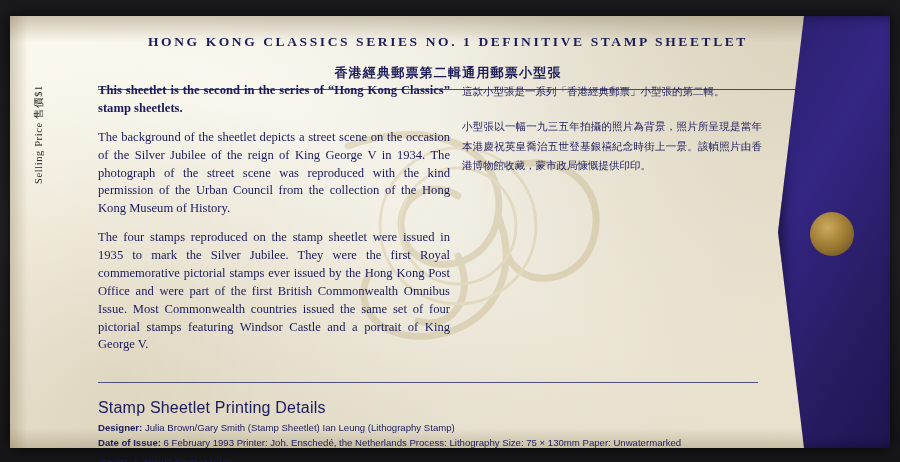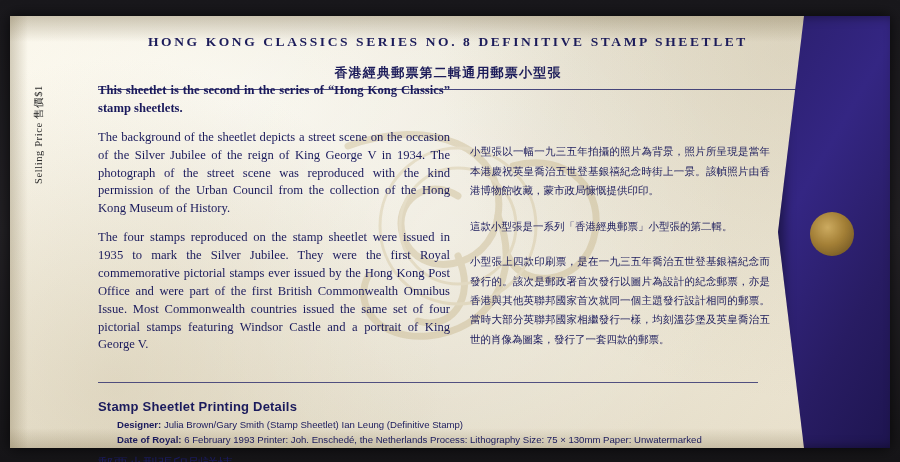--- a/index.html
+++ b/index.html
@@ -147,22 +147,21 @@
     opacity: 0.30;
     pointer-events: none;
   }
 
   .columns {
     position: absolute;
     left: 0;
     top: 48px;
     width: 700px;
     display: flex;
-    gap: 20px;
-    align-items: flex-end;
+    gap: 12px;
   }
   .col-en {
     width: 352px;
     color: #1a1a5c;
   }
   .col-zh {
     width: 300px;
     color: #1a1a5c;
     font-family: "DejaVu Sans", sans-serif;
     font-size: 10.5px;
@@ -191,33 +190,32 @@
     color: #1a1a5c;
   }
   .details .hr {
     height: 1px;
     background: #2a2a6b;
     opacity: 0.8;
     margin-bottom: 5px;
   }
   .details h4 {
     margin: 16px 0 4px 0;
-    font-size: 13px;
+    font-size: 16px;
     font-family: "Liberation Sans", sans-serif;
-    font-weight: bold;
+    font-weight: normal;
     letter-spacing: 0.2px;
   }
   .details .line {
     font-size: 9.6px;
     font-family: "Liberation Sans", sans-serif;
     line-height: 1.55;
   }
   .details .line b {
     font-weight: bold;
-    margin-left: 19px;
   }
   .details .zh-line {
     font-size: 9.4px;
     font-family: "DejaVu Sans", sans-serif;
     line-height: 1.7;
     margin-top: 2px;
   }
   .details .zh-head {
     font-size: 15px;
     font-family: "DejaVu Sans", sans-serif;
@@ -238,21 +236,21 @@
     <div class="fold-left"></div>
 
     <div class="flap">
       <div class="flap-gold"></div>
     </div>
 
     <div class="selling-price">Selling Price  售價$1</div>
 
     <div class="content">
 
-      <div class="title-en">HONG KONG CLASSICS SERIES NO. 8 DEFINITIVE STAMP SHEETLET</div>
+      <div class="title-en">HONG KONG CLASSICS SERIES NO. 1 DEFINITIVE STAMP SHEETLET</div>
       <div class="title-zh">香港經典郵票第二輯通用郵票小型張</div>
       <div class="rule"></div>
 
       <svg class="watermark" viewBox="0 0 330 260">
         <g fill="none" stroke="#b8a26a" stroke-width="7" stroke-linecap="round">
           <path d="M40 40 C 120 10, 200 40, 190 110 C 182 165, 110 175, 95 130 C 84 95, 120 70, 150 90"></path>
           <path d="M190 110 C 215 170, 180 225, 120 230 C 70 234, 45 200, 60 170"></path>
           <path d="M205 60 C 260 45, 300 85, 285 135 C 272 178, 215 185, 200 150"></path>
           <path d="M150 150 C 170 195, 140 225, 110 215"></path>
         </g>
@@ -262,35 +260,34 @@
         </g>
       </svg>
 
       <div class="columns">
         <div class="col-en">
           <p class="lead">This sheetlet is the second in the series of “Hong Kong Classics” stamp sheetlets.</p>
           <p>The background of the sheetlet depicts a street scene on the occasion of the Silver Jubilee of the reign of King George V in 1934. The photograph of the street scene was reproduced with the kind permission of the Urban Council from the collection of the Hong Kong Museum of History.</p>
           <p>The four stamps reproduced on the stamp sheetlet were issued in 1935 to mark the Silver Jubilee. They were the first Royal commemorative pictorial stamps ever issued by the Hong Kong Post Office and were part of the first British Commonwealth Omnibus Issue. Most Commonwealth countries issued the same set of four pictorial stamps featuring Windsor Castle and a portrait of King George V.</p>
         </div>
         <div class="col-zh">
+          <p>這款小型張是一系列「香港經典郵票」小型張的第二輯。</p>
           <p>小型張以一幅一九三五年拍攝的照片為背景，照片所呈現是當年本港慶祝英皇喬治五世登基銀禧紀念時街上一景。該幀照片由香港博物館收藏，蒙市政局慷慨提供印印。</p>
-          <p>這款小型張是一系列「香港經典郵票」小型張的第二輯。</p>
-          <p>小型張上四款印刷票，是在一九三五年喬治五世登基銀禧紀念而發行的。該次是郵政署首次發行以圖片為設計的紀念郵票，亦是香港與其他英聯邦國家首次就同一個主題發行設計相同的郵票。當時大部分英聯邦國家相繼發行一樣，均刻溫莎堡及英皇喬治五世的肖像為圖案，發行了一套四款的郵票。</p>
         </div>
       </div>
 
       <div class="details">
         <div class="hr"></div>
         <h4>Stamp Sheetlet Printing Details</h4>
         <div class="line">
           <b>Designer:</b>
-          <span>Julia Brown/Gary Smith (Stamp Sheetlet)  Ian Leung (Definitive Stamp)</span>
+          <span>Julia Brown/Gary Smith (Stamp Sheetlet)  Ian Leung (Lithography Stamp)</span>
         </div>
         <div class="line">
-          <b>Date of Royal:</b>
+          <b>Date of Issue:</b>
           <span>6 February 1993   Printer: Joh. Enschedé, the Netherlands   Process: Lithography   Size: 75 × 130mm   Paper: Unwatermarked</span>
         </div>
         <div class="zh-head">郵票小型張印刷詳情</div>
         <div class="zh-line">設計者：貝麗恩／史密夫嘉利（郵票小型張）‧梁永歎（通用郵票）</div>
 
       </div>
 
     </div>
   </div>
 </div>

